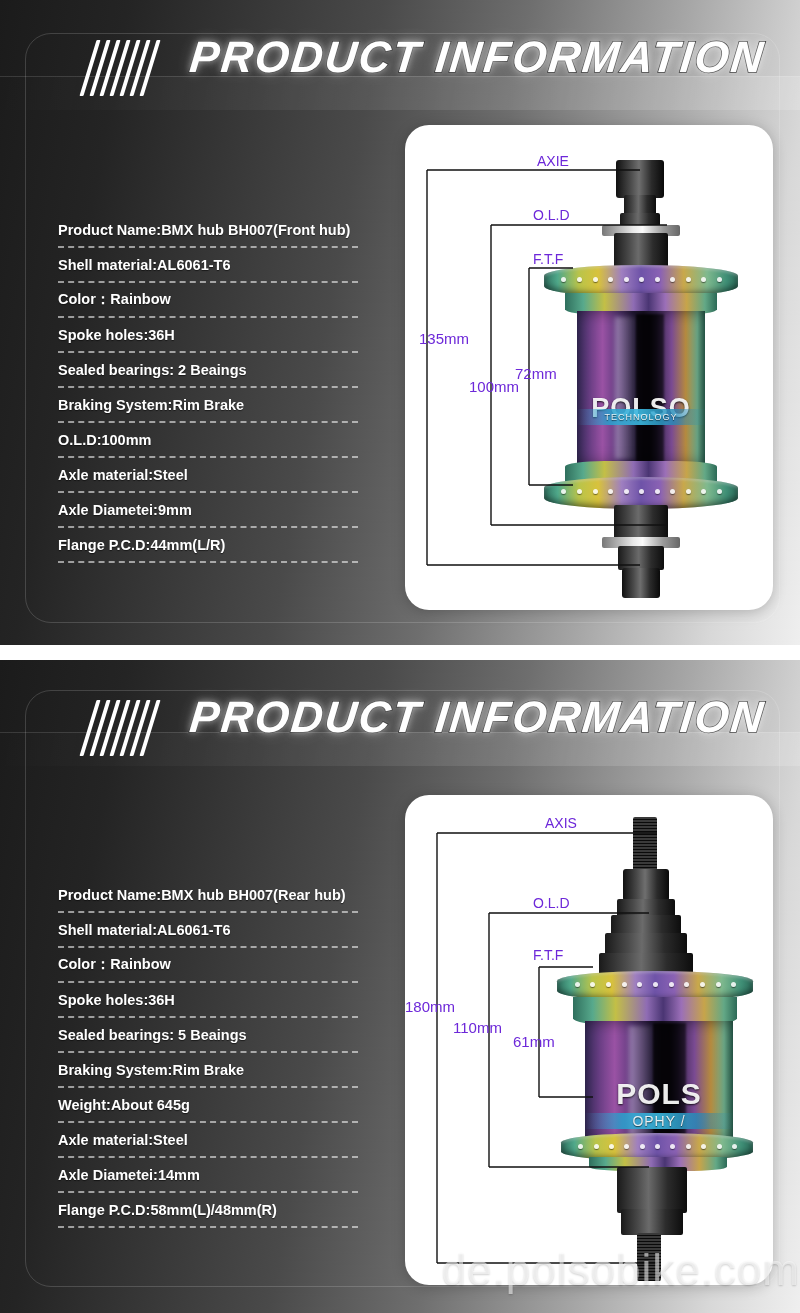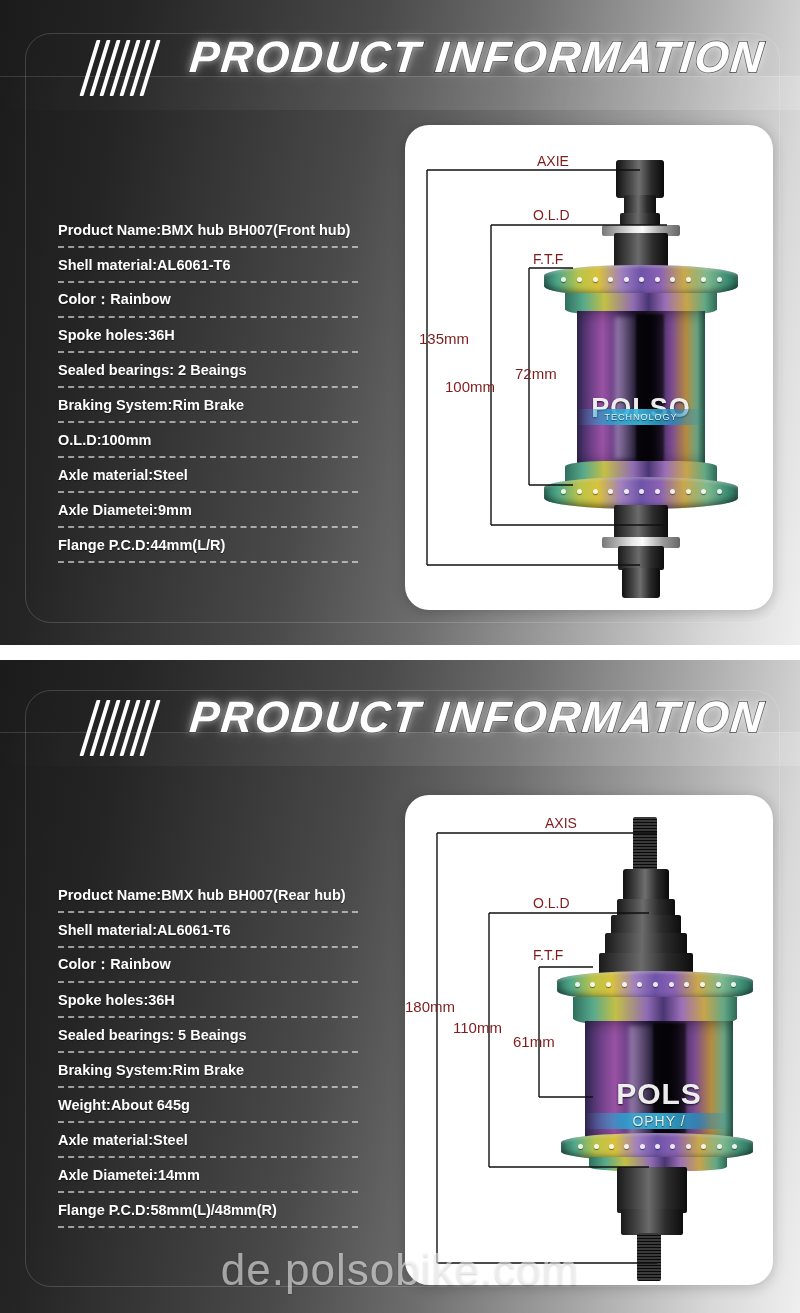--- a/index.html
+++ b/index.html
@@ -81,21 +81,21 @@
     border-radius:24px;
     box-shadow:0 2px 14px rgba(0,0,0,0.22);
     overflow:hidden;
   }
 
   
   .dim { position:absolute; inset:0; }
   .dim svg { position:absolute; inset:0; width:100%; height:100%; }
   .dimlabel {
     position:absolute;
-    font-size:14px; color:#7f1d1d; white-space:nowrap;
+    font-size:14px; color:#6d28d9; white-space:nowrap;
     font-family:"Liberation Sans", sans-serif;
   }
   .dimlabel.big { font-size:15px; }
 
   
   .hub { position:absolute;padding-left:24px; }
 
   .axle-black { position:absolute; background:linear-gradient(90deg,#1a1a1a,#4a4a4a 28%,#6b6b6b 45%,#2c2c2c 72%,#0d0d0d); border-radius:2px; }
   .nut { position:absolute; background:linear-gradient(90deg,#101010,#494949 30%,#6f6f6f 48%,#2b2b2b 74%,#090909); border-radius:3px; }
   .silver { position:absolute; background:linear-gradient(90deg,#777,#e9e9e9 40%,#fbfbfb 52%,#9b9b9b 78%,#666); border-radius:2px; }
@@ -285,21 +285,21 @@
           <g stroke="#111" stroke-width="1.4" fill="none">
             <path d="M22 45 L22 440 M22 45 L235 45 M22 440 L235 440"></path>
             <path d="M86 100 L86 400 M86 100 L262 100 M86 400 L262 400"></path>
             <path d="M124 143 L124 360 M124 143 L168 143 M124 360 L168 360"></path>
           </g>
         </svg>
         <div class="dimlabel" style="left:132px; top:28px;">AXIE</div>
         <div class="dimlabel" style="left:128px; top:82px;">O.L.D</div>
         <div class="dimlabel" style="left:128px; top:126px;">F.T.F</div>
         <div class="dimlabel big" style="left:14px;  top:205px;">135mm</div>
-        <div class="dimlabel big" style="left:40px;  top:253px;text-align:center;">100mm</div>
+        <div class="dimlabel big" style="left:64px;  top:253px;text-align:center;">100mm</div>
         <div class="dimlabel big" style="left:110px; top:240px;">72mm</div>
       </div>
     </div>
   </section>
 
   <section class="panel panel-bottom">
     <div class="panel-inner"></div>
     <div class="seam" style="top:72px;"></div>
 
     <div class="header">
@@ -417,16 +417,16 @@
         </svg>
         <div class="dimlabel" style="left:140px; top:20px;">AXIS</div>
         <div class="dimlabel" style="left:128px; top:100px;">O.L.D</div>
         <div class="dimlabel" style="left:128px; top:152px;">F.T.F</div>
         <div class="dimlabel big" style="left:0px;   top:203px;">180mm</div>
         <div class="dimlabel big" style="left:48px;  top:224px;">110mm</div>
         <div class="dimlabel big" style="left:108px; top:238px;">61mm</div>
       </div>
     </div>
 
-    <div class="watermark" style="top:585px;">de.polsobike.com</div>
+    <div class="watermark" style="top:585px;text-align:right;">de.polsobike.com</div>
   </section>
 
 </div>
 
 </body></html>

